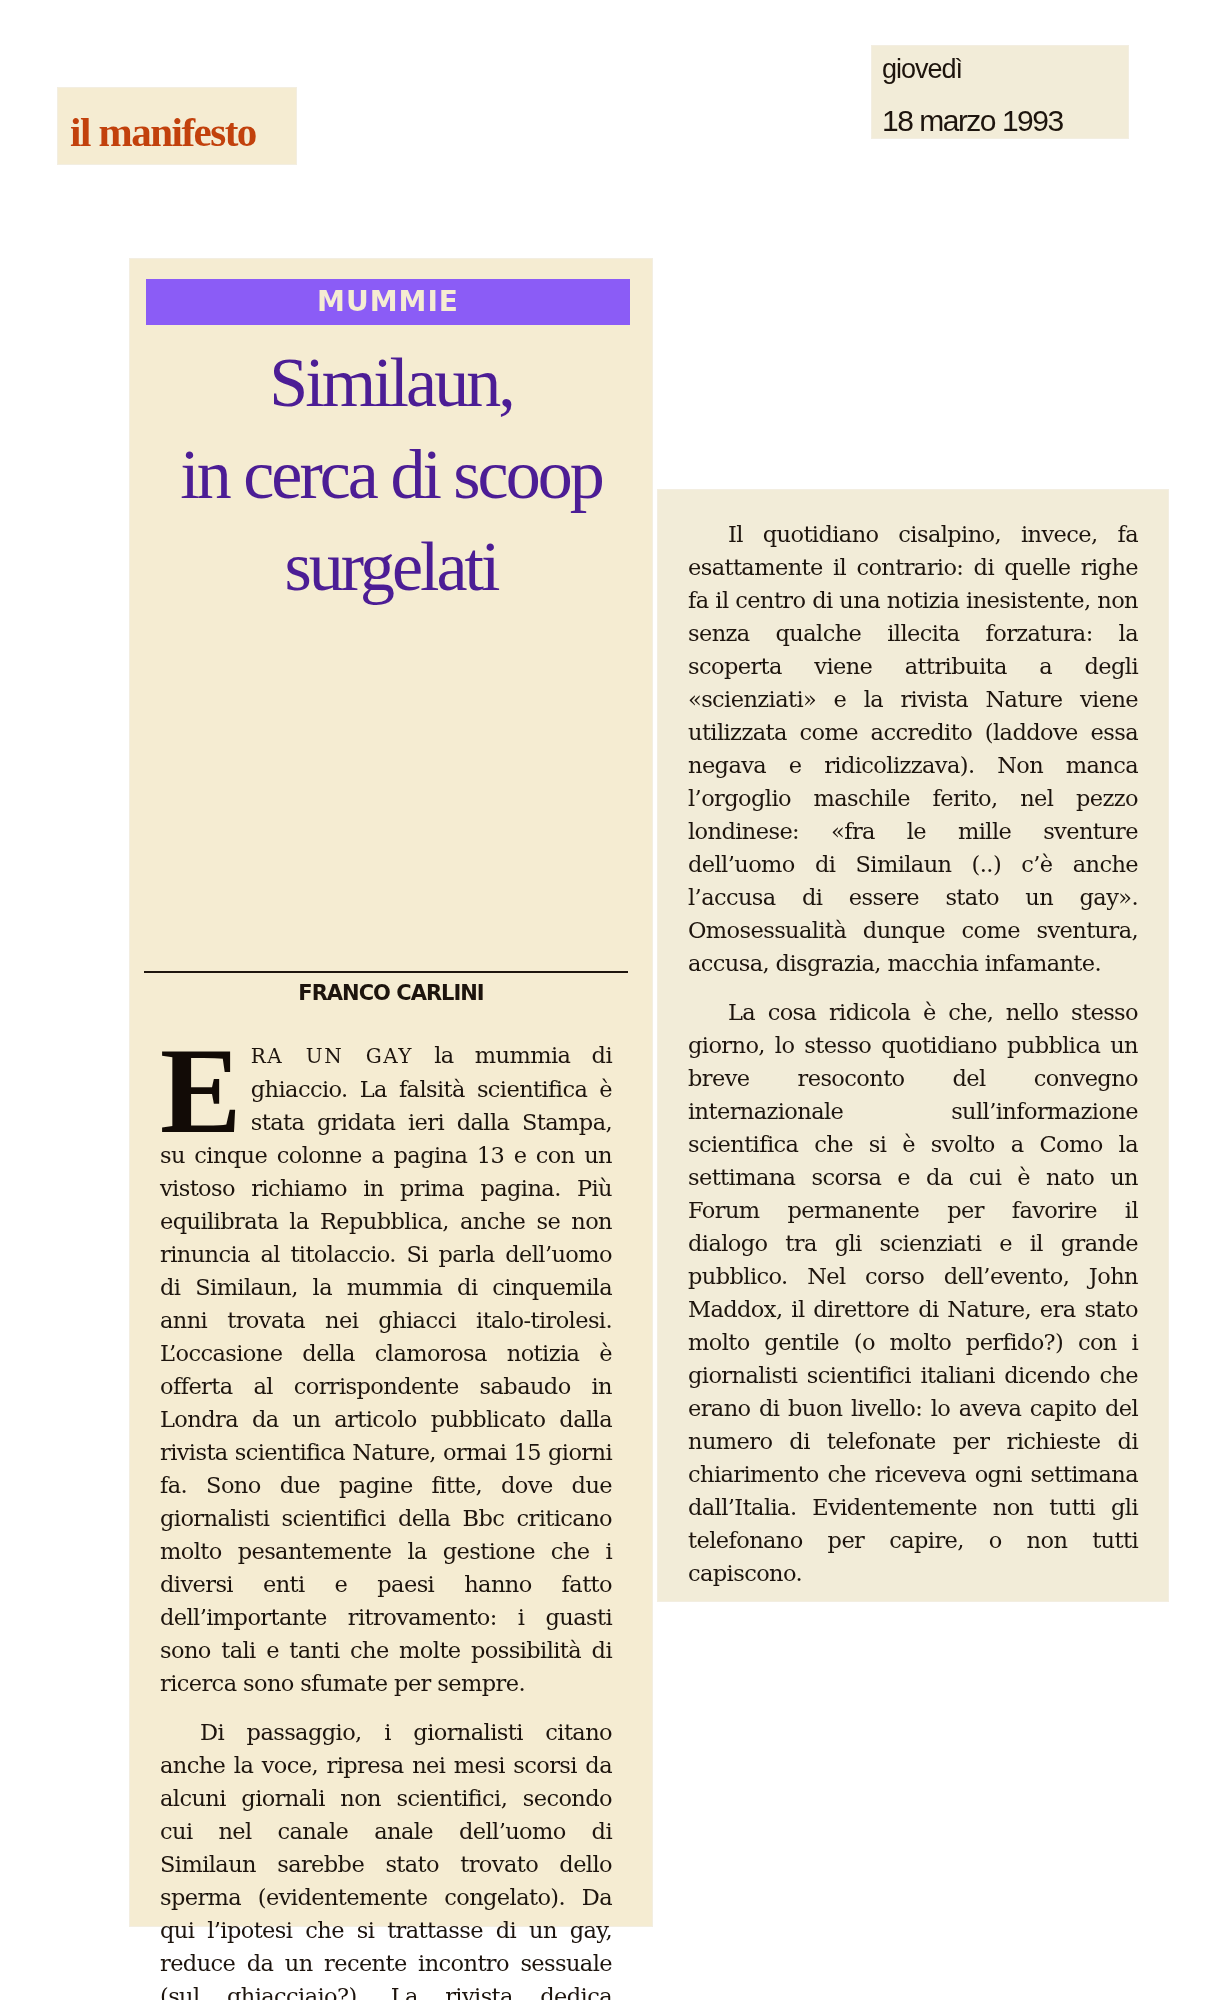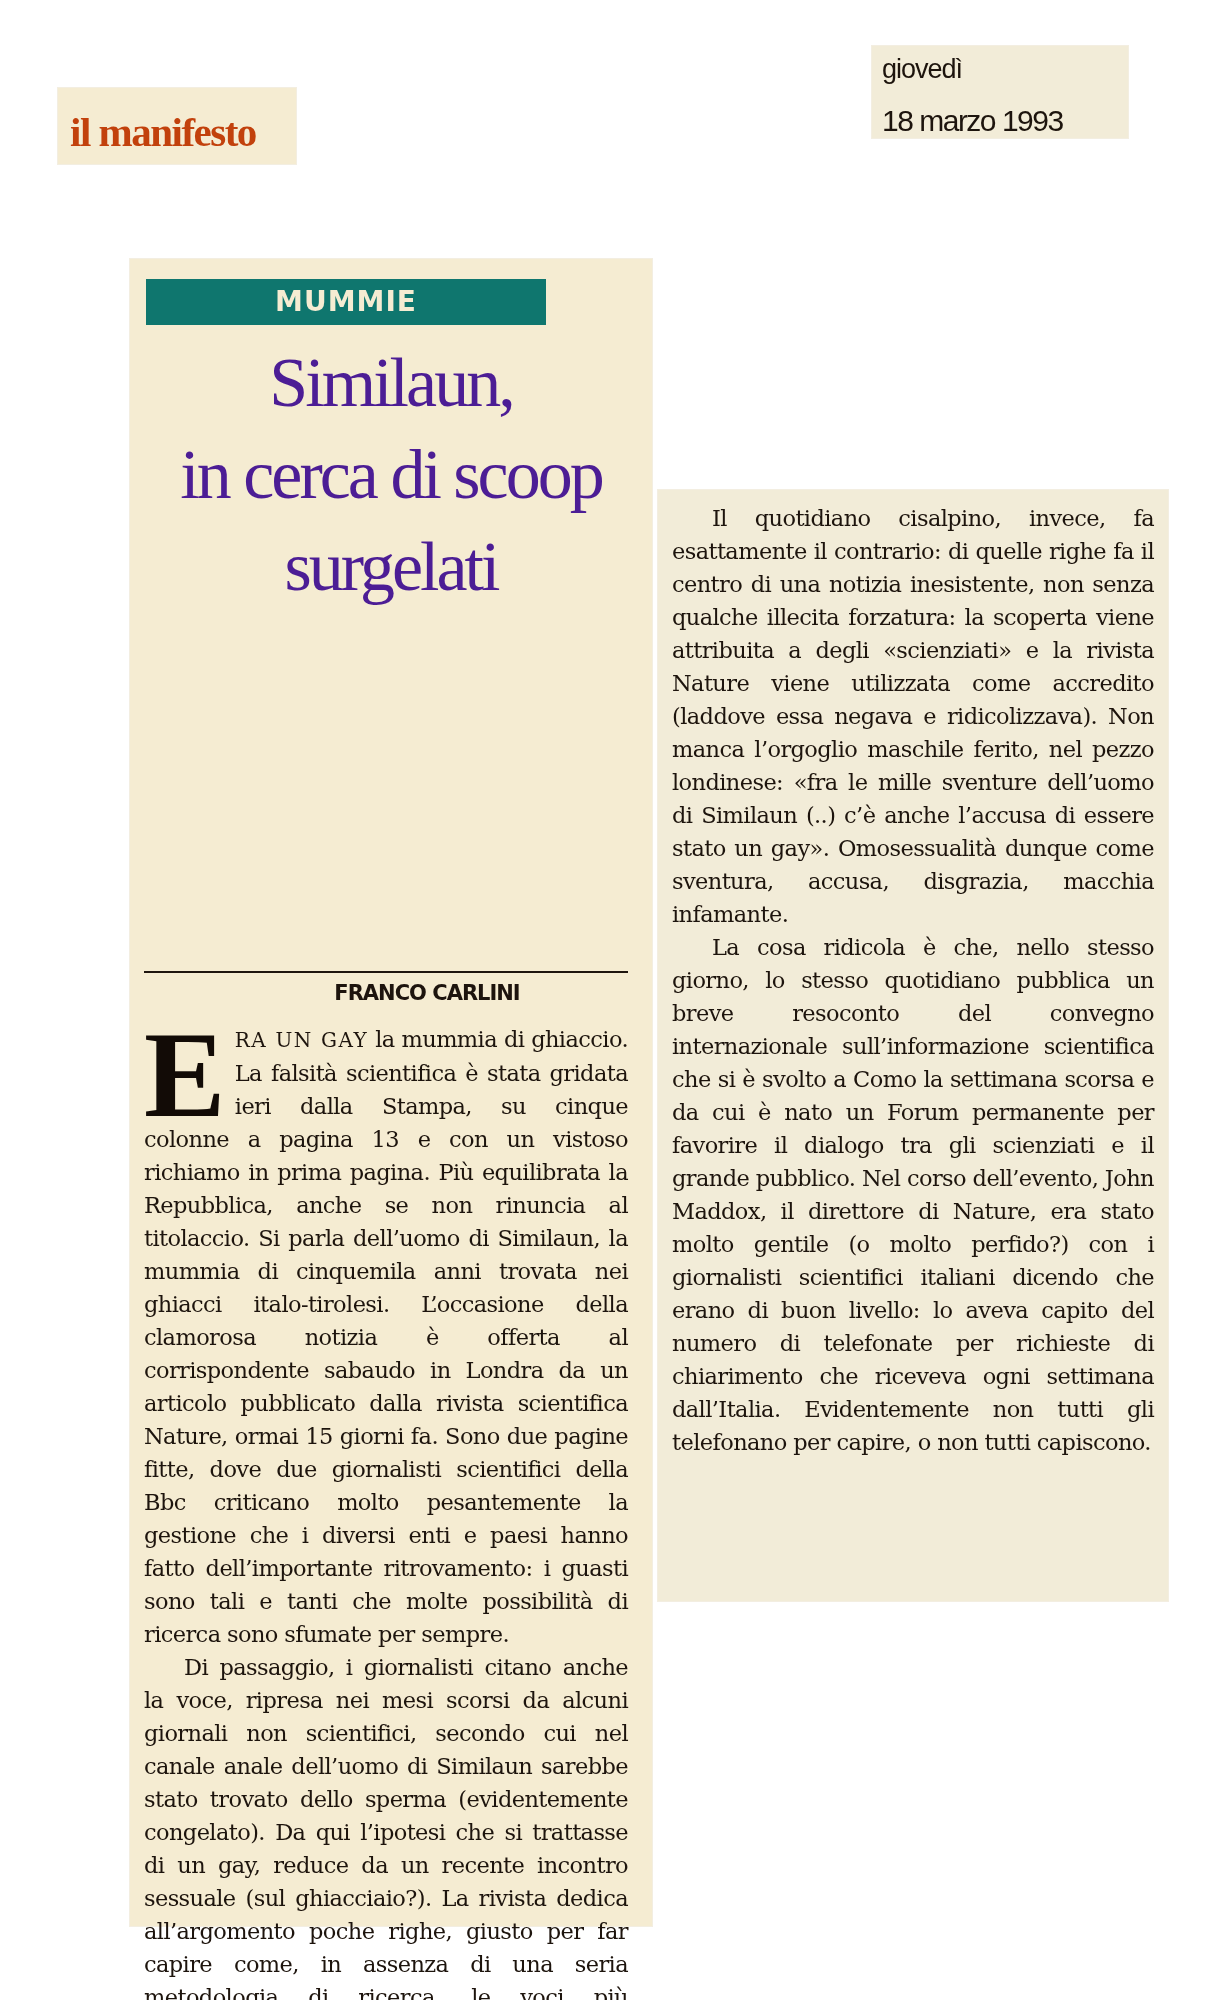--- a/index.html
+++ b/index.html
@@ -25,41 +25,41 @@
     position: absolute; left: 10px; top: 10px;
     font-family: "Liberation Sans", sans-serif; font-size: 27px; letter-spacing: -1px; line-height: 1;
   }
   #dateclip .date {
     position: absolute; left: 10px; top: 48px;
     font-family: "Liberation Sans", sans-serif; font-size: 30px; letter-spacing: -1.5px; line-height: 1; margin-top: 12px;
   }
   
   #left { left: 130px; top: 259px; width: 522px; height: 1667px; }
   #left .kicker-bar {
-    position: absolute; left: 16px; top: 20px; width: 400px; height: 46px;
-    background: #0f766e; color: #f5ecd2; text-align: center;
+    position: absolute; left: 16px; top: 20px; width: 484px; height: 46px;
+    background: #8b5cf6; color: #f5ecd2; text-align: center;
     font-family: "DejaVu Sans", sans-serif; font-weight: bold; font-size: 28px; letter-spacing: 1px;
     line-height: 46px;
   }
   #left .headline {
     position: absolute; left: 0; top: 78px; width: 522px; text-align: center;
     font-family: "Liberation Serif", serif; font-size: 70px; line-height: 92px; letter-spacing: -3px;
     color: #4c1d95;
   }
   #left .rule { position: absolute; left: 14px; top: 712px; width: 484px; height: 2px; background: #1e150e; }
   #left .byline {
     position: absolute; left: 0; top: 722px; width: 522px; text-align: center;
-    font-family: "DejaVu Sans", sans-serif; font-weight: bold; font-size: 21px; letter-spacing: -1px; padding-left: 36px;
+    font-family: "DejaVu Sans", sans-serif; font-weight: bold; font-size: 21px; letter-spacing: -1px;
   }
   .body {
     position: absolute; font-family: "DejaVu Serif", serif; font-size: 22.5px; line-height: 33px;
     text-align: justify; letter-spacing: -0.6px; color: #1d140d;
   }
   #left .body { left: 14px; top: 764px; width: 484px; }
-  .body p { margin: 0; }
+  .body p { margin: 16px; }
   .body p.indent { text-indent: 40px; }
   .dropcap {
     float: left; font-family: "Liberation Serif", serif; font-weight: bold; font-size: 122px;
     line-height: 96px; margin: 4px 10px -4px 0; color: #120b06;
   }
   .smallcaps { font-size: 20px; letter-spacing: 1.5px; }
   
   #right { left: 658px; top: 490px; width: 510px; height: 1111px; }
   #right .body { left: 14px; top: 12px; width: 482px; }
 </style>

